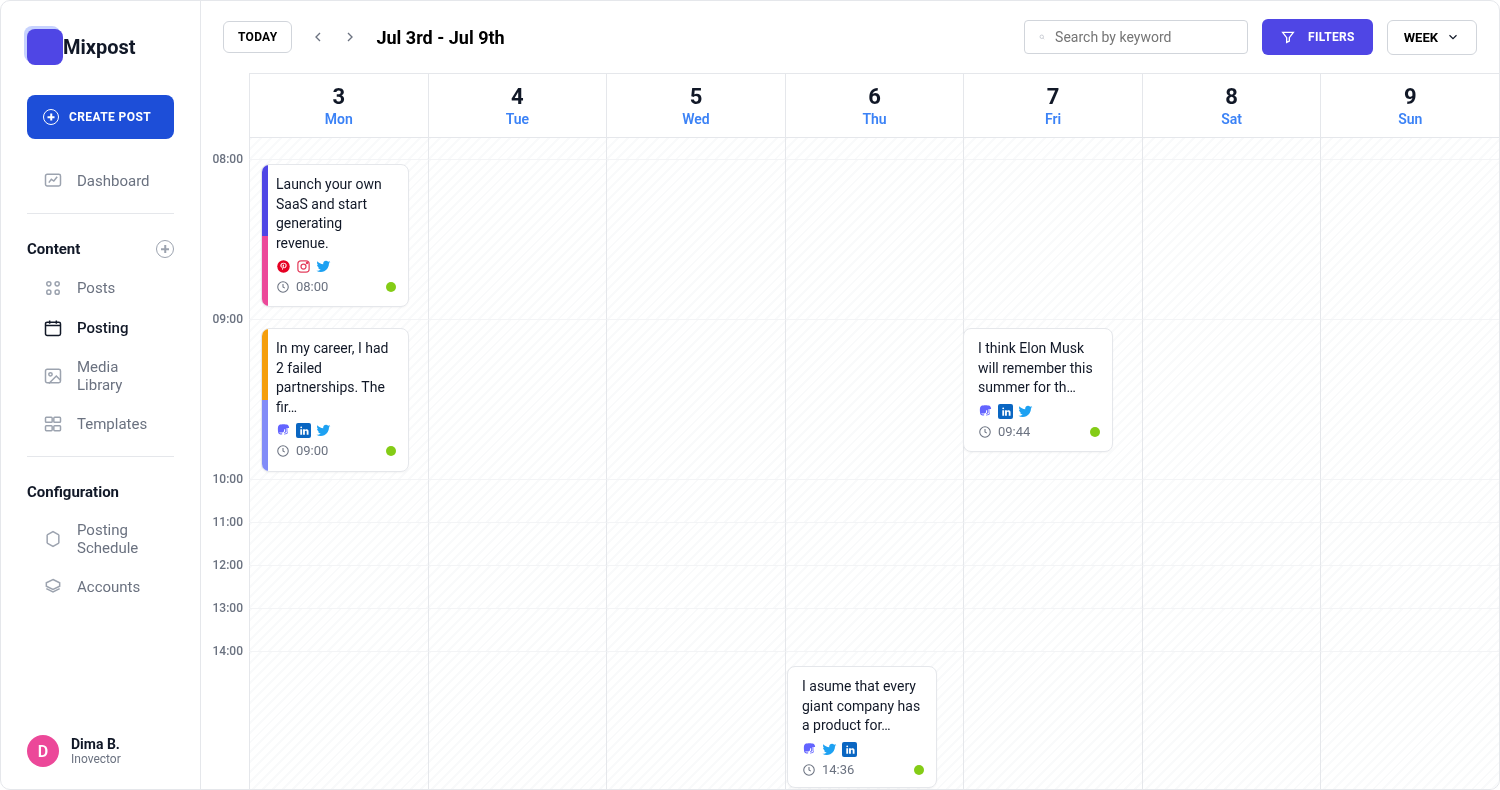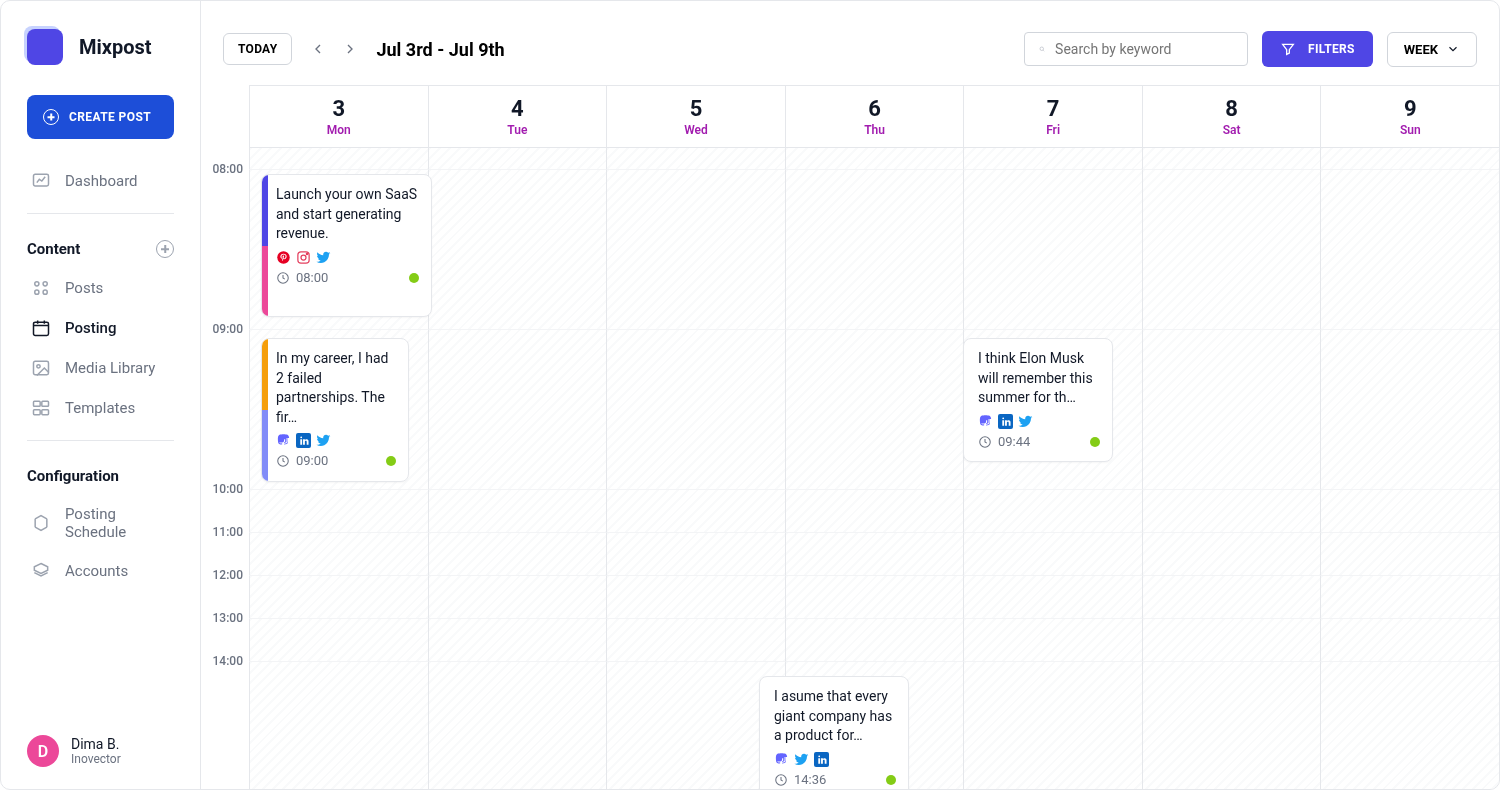--- a/index.html
+++ b/index.html
@@ -1,48 +1,48 @@
 <!DOCTYPE html>
 <html><head>
 <meta charset="utf-8">
 <style>
 * { margin:0; padding:0; box-sizing:border-box; font-family:-apple-system,BlinkMacSystemFont,"Segoe UI",Roboto,sans-serif; }
 body { width:1500px; height:790px; background:#fff; overflow:hidden; border:1px solid #e5e7eb; border-radius:10px; }
 .app { display:flex; width:100%; height:100%; }
 .sidebar { width:200px; border-right:1px solid #e5e7eb; padding:20px 0; display:flex; flex-direction:column; position:relative; }
-.logo { display:flex; align-items:center; gap:16px; padding:8px 26px 20px; }
+.logo { display:flex; align-items:center; gap:0; padding:8px 26px 20px; }
 .logo-icon { width:36px; height:36px; border-radius:8px; background:#4f46e5; position:relative; }
 .logo-icon::before { content:''; position:absolute; top:-3px; left:-3px; width:36px; height:36px; border-radius:8px; background:#c7d2fe; z-index:-1; }
 .logo-text { font-size:20px; font-weight:700; color:#111827; }
 .create-btn { margin:10px 26px 22px; background:#1d4ed8; color:#fff; border:none; border-radius:8px; padding:14px 16px; display:flex; align-items:center; gap:10px; font-size:12px; font-weight:700; letter-spacing:.4px; cursor:pointer; }
-.nav-item { display:flex; align-items:center; gap:14px; padding:10px 30px; color:#6b7280; font-size:15px; cursor:pointer; }
+.nav-item { display:flex; align-items:center; gap:14px; padding:10px 42px; color:#6b7280; font-size:15px; cursor:pointer; }
 .nav-item.active { color:#111827; font-weight:500; }
 .nav-icon { width:20px; height:20px; display:flex; align-items:center; justify-content:center; }
 .section-hd { display:flex; align-items:center; justify-content:space-between; padding:14px 26px 10px; font-size:15px; font-weight:700; color:#111827; }
 .divider { height:1px; background:#e5e7eb; margin:12px 26px; }
 .user { position:absolute; bottom:22px; left:26px; display:flex; align-items:center; gap:12px; }
 .avatar { width:32px; height:32px; border-radius:50%; background:#ec4899; color:#fff; display:flex; align-items:center; justify-content:center; font-weight:600; }
-.user-name { font-size:14px; font-weight:400; color:#111827; }
+.user-name { font-size:14px; font-weight:700; color:#111827; }
 .user-role { font-size:12px; color:#6b7280; }
 .main { flex:1; display:flex; flex-direction:column; }
-.toolbar { display:flex; align-items:center; padding:18px 22px; gap:14px;margin-top:12px; }
+.toolbar { display:flex; align-items:center; padding:18px 22px; gap:14px; }
 .today-btn { border:1px solid #d1d5db; background:#fff; border-radius:6px; padding:8px 14px; font-size:12px; font-weight:700; letter-spacing:.3px; cursor:pointer; }
 .nav-arrows { display:flex; gap:8px; }
 .arrow { width:24px; height:24px; display:flex; align-items:center; justify-content:center; cursor:pointer; color:#6b7280; }
 .date-range { font-size:18px; font-weight:700; color:#000000; }
 .spacer { flex:1; }
 .search { display:flex; align-items:center; gap:10px; border:1px solid #d1d5db; border-radius:4px; padding:8px 14px; width:224px; }
 .search input { border:none; outline:none; font-size:14px; flex:1; color:#374151; }
 .filters-btn { background:#4f46e5; color:#fff; border:none; border-radius:6px; padding:10px 18px; display:flex; align-items:center; gap:12px; font-size:12px; font-weight:700; letter-spacing:.3px; cursor:pointer; }
 .week-btn { border:1px solid #d1d5db; background:#fff; border-radius:6px; padding:9px 16px; display:flex; align-items:flex-start; gap:8px; font-size:13px; font-weight:700; cursor:pointer; }
 .calendar { flex:1; overflow:auto; }
 .cal-header { display:flex; border-top:1px solid #e5e7eb; border-bottom:1px solid #e5e7eb; margin-left:48px; }
 .day-col-h { flex:1; border-left:1px solid #e5e7eb; text-align:center; padding:10px 0; }
 .day-num { font-size:22px; font-weight:700; color:#111827; }
-.day-name { font-size:12px; font-weight:600; color:#a21caf; margin-top:2px; }
+.day-name { font-size:14px; font-weight:600; color:#3b82f6; margin-top:2px; }
 .cal-body { position:relative; margin-left:48px; }
 .hour-row { display:flex; height:43px; position:relative; }
 .hour-row.tall { height:160px; }
 .hour-row.gap-first { height:22px; }
 .hour-label { position:absolute; left:-48px; top:-8px; width:42px; text-align:right; font-size:12px; color:#6b7280; font-weight:500; }
 .cell { flex:1; border-left:1px solid #e5e7eb; border-bottom:1px solid #f3f4f6; background-image:repeating-linear-gradient(135deg,#f9fafb 0,#f9fafb 2px,transparent 2px,transparent 7px); }
 .event { position:absolute; background:#fff; border:1px solid #e5e7eb; border-radius:8px; padding:10px 12px 10px 14px; font-size:14px; color:#111827; line-height:1.4; box-shadow:0 1px 2px rgba(0,0,0,.04); cursor:pointer; overflow:hidden; }
 .event .stripes { position:absolute; left:0; top:0; bottom:0; width:6px; display:flex; flex-direction:column; }
 .event .stripes span { flex:1; }
 .event-text { margin-bottom:6px; }
@@ -301,21 +301,21 @@
             <div class="hour-label">14:00</div>
             <div class="cell"></div>
             <div class="cell"></div>
             <div class="cell"></div>
             <div class="cell"></div>
             <div class="cell"></div>
             <div class="cell"></div>
             <div class="cell"></div>
           </div>
 
-        <div class="event" style="left:12px;top:26px;width:171px;height:143px">
+        <div class="event" style="left:12px;top:26px;width:148px;height:143px">
           <div class="stripes">
               <span style="background:#4f46e5"></span>
               <span style="background:#ec4899"></span>
             </div>
           <div class="event-text">Launch your own SaaS and start generating revenue.</div>
           <div class="event-socials">
             <span class="sicon">
                 <svg width="15" height="15" viewBox="0 0 24 24" fill="#e60023">
                   <circle cx="12" cy="12" r="10"></circle>
                   <path fill="#fff" d="M12 6c-3 0-5 2-5 4.5 0 1.5.8 2.8 2 3.3.2.1.3 0 .4-.2l.2-.7c0-.1 0-.2-.1-.3-.4-.5-.7-1.1-.7-2 0-1.9 1.4-3.3 3.5-3.3 1.9 0 3 1.2 3 2.8 0 2-.9 3.5-2.1 3.5-.7 0-1.2-.6-1-1.3.2-.9.6-1.8.6-2.4 0-.6-.3-1-.9-1-.7 0-1.3.8-1.3 1.8 0 .6.2 1 .2 1l-.8 3.5c-.2 1-.03 2.3 0 2.4 0 .1.1.1.2 0 .1-.1.9-1.1 1.2-2.1l.4-1.7c.2.4.9.8 1.6.8 2.1 0 3.6-2 3.6-4.7C17 7.8 15 6 12 6z"></path>
@@ -405,21 +405,21 @@
                 <svg width="14" height="14" viewBox="0 0 24 24" fill="none" stroke="#6b7280" stroke-width="1.8">
                   <circle cx="12" cy="12" r="9"></circle>
                   <path d="M12 7v5l3 2"></path>
                 </svg>
                 <span>09:44</span>
               </div>
             <div class="status-dot"></div>
           </div>
         </div>
 
-        <div class="event" style="left:510px;top:528px;width:150px;height:122px">
+        <div class="event" style="left:538px;top:528px;width:150px;height:122px">
           <div class="event-text">I asume that every giant company has a product for…</div>
           <div class="event-socials">
             <span class="sicon">
                 <svg width="15" height="15" viewBox="0 0 24 24" fill="#6364ff">
                   <path d="M21 8c0-4-2.6-5.2-2.6-5.2C17 2 14.6 1.8 12 1.8c-2.6 0-5 .2-6.4 1C5.6 2.8 3 4 3 8c0 .8 0 1.7 0 2.7.1 3.4.5 6.7 3 7.4 1.1.3 2.1.4 2.9.3.7 0 1.1-.3 1.1-.3l-.3-1.7s-.9.3-1.9.2c-1 0-2-.2-2.2-1.4 0-.1 0-.2 0-.4 0 0 1 .2 2.2.3 .8 0 1.5 0 2.2-.1 1.4-.2 2.6-1 2.8-1.8.2-1.3.2-3.1.2-3.1h1.7v3c0 .8-.7 1.5-1.5 1.5h-.3V16c1.8-.2 3.5-.9 3.7-1.5.3-.7.3-3.5.3-3.5V8h1.7v2.8c0 .3 0 2.7-.4 3.8-.4 1.2-2.6 2.2-5.3 2.4v1.3c3.6 0 5.4-1.2 5.8-1.8.5-.8.5-4.4.5-4.4V8z"></path>
                 </svg>
               </span>
             <span class="sicon">
                 <svg width="15" height="15" viewBox="0 0 24 24" fill="#1da1f2">
                   <path d="M23 5c-.8.4-1.7.6-2.6.8 1-.6 1.7-1.5 2-2.6-.9.5-1.9.9-2.9 1.1C18.5 3.3 17.3 2.8 16 2.8c-2.5 0-4.5 2-4.5 4.5 0 .4 0 .7.1 1C7.8 8.1 4.5 6.3 2.3 3.6c-.4.7-.6 1.5-.6 2.3 0 1.6.8 3 2 3.8-.7 0-1.5-.2-2-.6v.1c0 2.2 1.6 4 3.6 4.4-.4.1-.8.2-1.2.2-.3 0-.6 0-.9-.1.6 1.8 2.3 3.1 4.3 3.1-1.6 1.2-3.6 2-5.7 2-.4 0-.7 0-1.1-.1 2 1.3 4.4 2 7 2 8.4 0 13-7 13-13v-.6c.9-.6 1.7-1.4 2.3-2.3z"></path>

